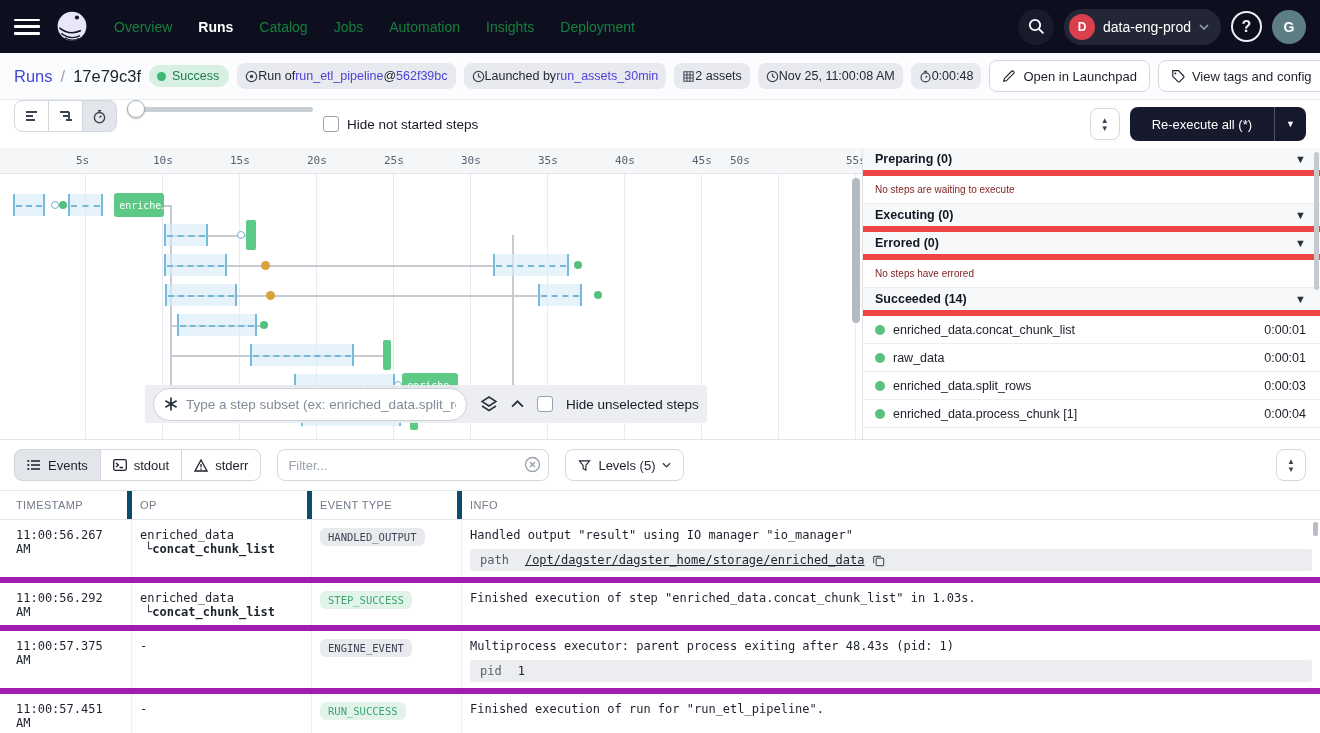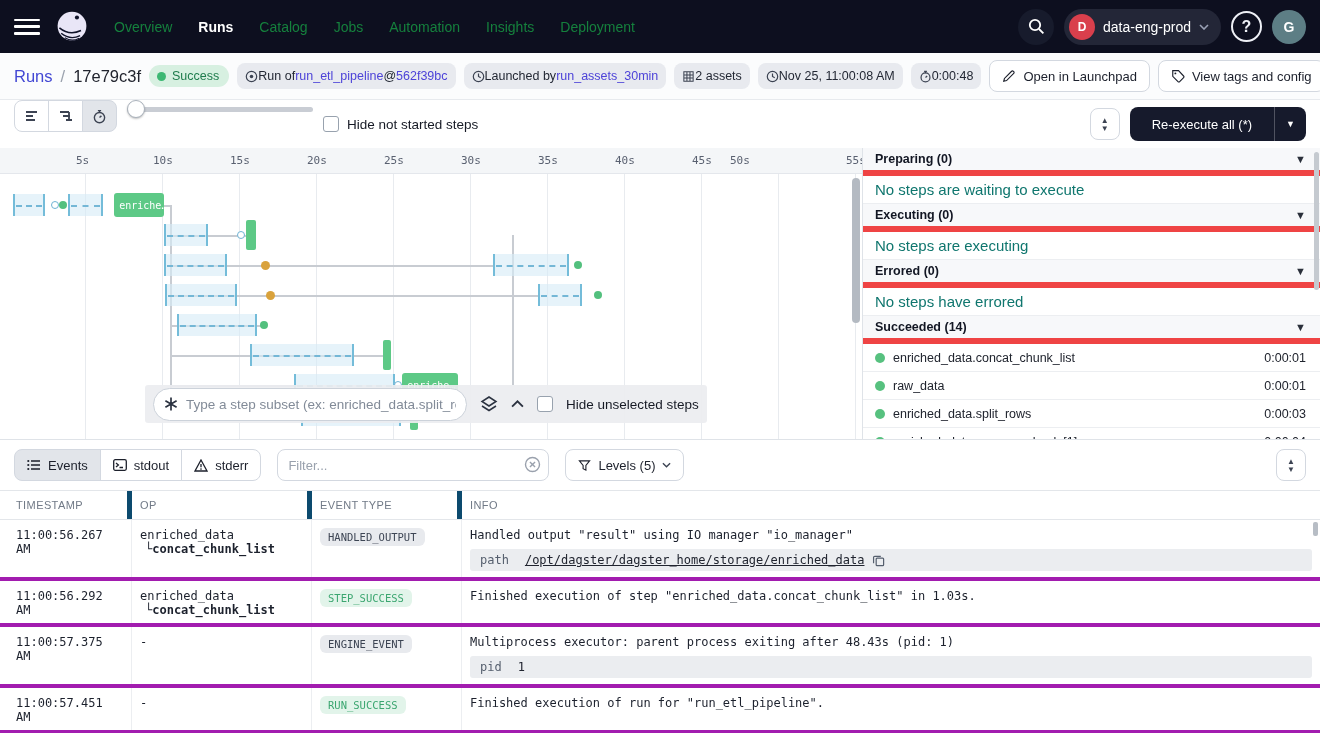--- a/index.html
+++ b/index.html
@@ -72,21 +72,21 @@
   .subset-input::placeholder { color:#828b98; }
   .subset-icon { position:absolute; left:10px; top:8px; }
   .gantt-scroll { position:absolute; right:2px; top:30px; width:8px; height:256px; z-index:6;}
   .gantt-scroll .thumb { width:8px; height:145px; border-radius:4px; background:#b4bac2; }
 
   
   .steps-panel { position:relative; width:458px; height:100%; border-left:1px solid #dfe3e8; overflow:hidden; background:#fff;}
   .sec-hdr { height:28px; background:#f7f8fa; border-bottom:6px solid #ef4444; display:flex; align-items:center; padding:0 14px 0 12px; cursor:pointer;}
   .sec-hdr .t { font-size:12.5px; font-weight:bold; color:#121623; }
   .sec-hdr .car { margin-left:auto; font-size:11px; color:#2a2f3a; }
-  .sec-empty { height:28px; border-bottom:1px solid #eceef1; display:flex; align-items:center; padding:0 12px; font-size:15px; color:#0f766e;}
+  .sec-empty { height:28px; border-bottom:1px solid #eceef1; display:flex; align-items:center; padding:0 12px; font-size:10px; color:#7f1d1d;}
   .step-row { height:28px; border-bottom:1px solid #eceef1; display:flex; align-items:center; padding:0 14px 0 12px; font-size:12.5px; color:#20242e; cursor:pointer;}
   .step-row .sdot { width:10px; height:10px; border-radius:50%; background:#57c17f; margin-right:8px; flex:none;}
   .step-row .dur { margin-left:auto; }
   .panel-scroll { position:absolute; right:1px; top:4px; width:5px; height:138px; border-radius:3px; background:#c5cad0; z-index:6;}
 
   
   .events-toolbar { height:50px; display:flex; align-items:center; padding:0 14px; gap:16px;}
   .etab { height:32px; display:flex; align-items:center; gap:7px; padding:0 12px; border:1px solid #d3d8e0; background:#fff; font-size:13px; color:#1d212c; cursor:pointer; margin-left:-1px;}
   .etab:first-child { border-radius:8px 0 0 8px; margin-left:0;}
   .etab:last-child { border-radius:0 8px 8px 0;}
@@ -98,21 +98,21 @@
   .levels-btn { height:32px; display:flex; align-items:center; gap:7px; padding:0 12px; border:1px solid #d3d8e0; border-radius:8px; background:#fff; font-size:13px; color:#1d212c; cursor:pointer;}
   .ev-right { margin-left:auto; }
 
   
   .etable { font-family:"DejaVu Sans Mono", monospace; }
   .erow, .ehead { display:grid; grid-template-columns:132px 180px 150px 1fr; }
   .ehead { height:30px; border-top:1px solid #e3e6ea; border-bottom:1px solid #e3e6ea; font-family:"Liberation Sans", sans-serif;}
   .ehead div { font-size:11px; color:#717a87; letter-spacing:.4px; display:flex; align-items:center; padding-left:8px; border-right:5px solid #0c4a6e;}
   .ehead div:first-child { padding-left:16px; }
   .ehead div:last-child { border-right:none; }
-  .erow { border-bottom:4px solid #a21caf; }
+  .erow { border-bottom:6px solid #a21caf; }
   .erow > div { padding:8px 8px 6px 8px; border-right:1px solid #eceef1; font-size:12px; color:#1c212d; }
   .erow > div:first-child { padding-left:16px; }
   .erow > div:last-child { border-right:none; }
   .op-l2 { font-weight:bold; padding-left:5px; }
   .tpill { display:inline-block; font-size:10.5px; padding:3px 8px; border-radius:6px; }
   .tpill.gray { background:#e8eaee; color:#3d4554; }
   .tpill.green { background:#e2f4ea; color:#3ba670; }
   .kvrow { margin-top:7px; background:#ebedf0; border-radius:3px; display:flex; align-items:center; padding:4px 10px; gap:16px; }
   .kvrow .k { color:#555f6e; }
   .kvrow .v { color:#20242f; display:flex; align-items:center; gap:8px;}
@@ -368,21 +368,20 @@
     <aside class="steps-panel" id="steps-panel">
         <div class="sec-hdr">
           <span class="t">Preparing (0)</span>
           <span class="car">▼</span>
         </div>
         <div class="sec-empty">No steps are waiting to execute</div>
         <div class="sec-hdr">
           <span class="t">Executing (0)</span>
           <span class="car">▼</span>
         </div>
-        <div class="sec-empty">No steps are executing</div>
         <div class="sec-hdr">
           <span class="t">Errored (0)</span>
           <span class="car">▼</span>
         </div>
         <div class="sec-empty">No steps have errored</div>
         <div class="sec-hdr">
           <span class="t">Succeeded (14)</span>
           <span class="car">▼</span>
         </div>
         <div class="step-row">

